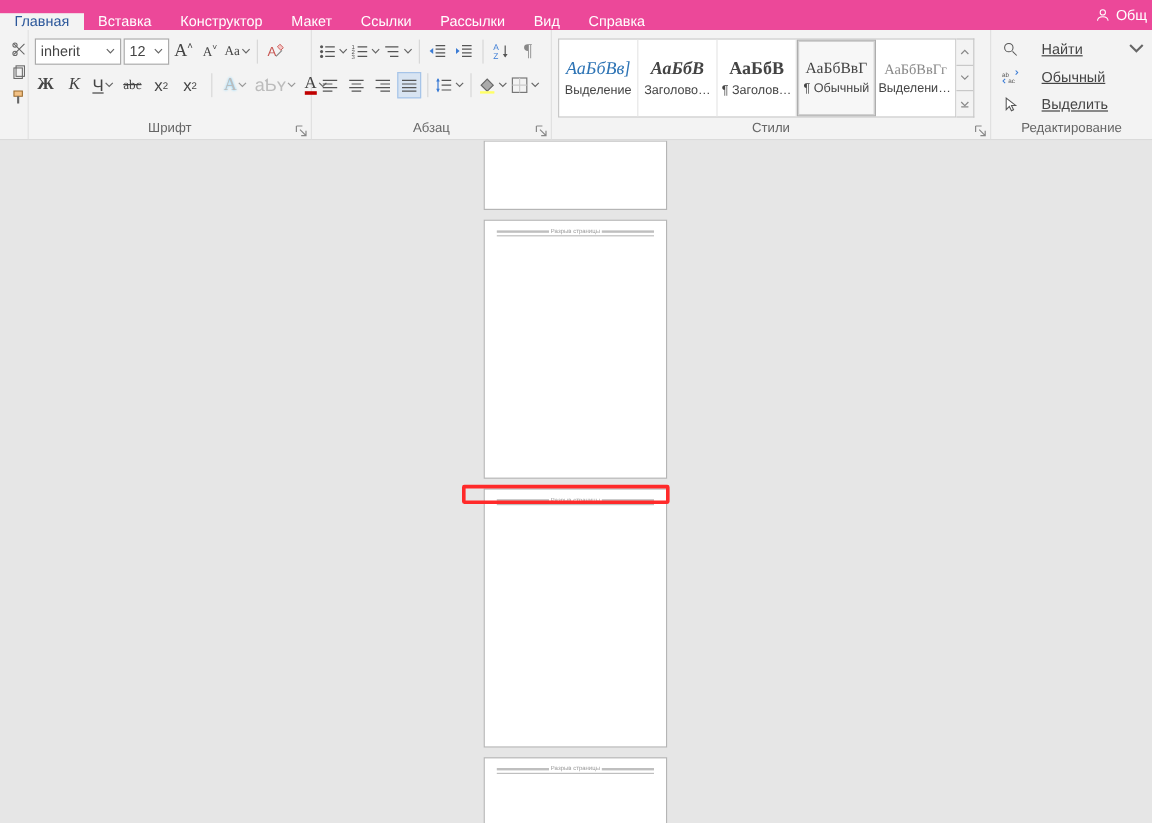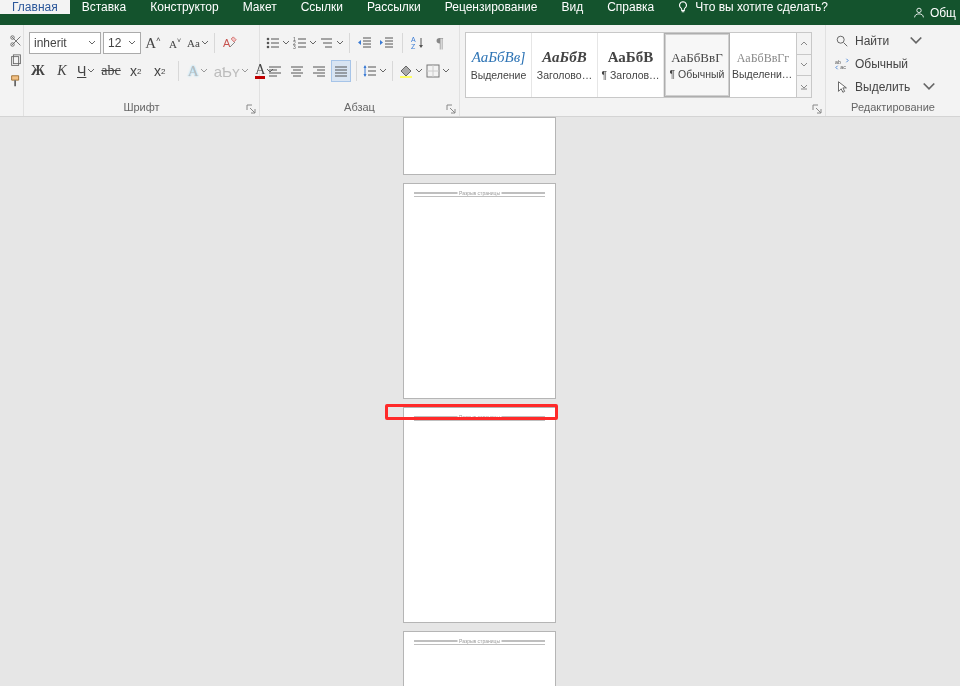--- a/index.html
+++ b/index.html
@@ -1,18 +1,18 @@
 <!DOCTYPE html>
 <html><head>
 <meta charset="utf-8">
 <style>
   * { margin: 0; padding: 0; box-sizing: border-box; font-family: "Segoe UI", Tahoma, sans-serif; }
   html, body { width: 960px; height: 686px; overflow: hidden; background: #e6e6e6; }
   
-  .tabs { height: 25px; background: #14532d; display: flex; align-items: flex-start; color: #fff; font-size: 12px; position: relative; }
+  .tabs { height: 25px; background: #ec4899; display: flex; align-items: flex-end; color: #fff; font-size: 12px; position: relative; }
   .tab { padding: 0 12px; display: flex; align-items: center; cursor: pointer; }
   .tab.active { background: #f3f3f3; color: #2b579a; }
   .tell-me { display: flex; align-items: center; gap: 5px; padding: 0 10px; }
   .tell-me svg { width: 14px; height: 14px; }
   .share { position: absolute; right: 0; top: 0; height: 100%; display: flex; align-items: center; padding: 0 4px 0 8px; gap: 4px; }
   .share svg { width: 14px; height: 14px; }
   
   .ribbon { height: 92px; background: #f3f3f3; border-bottom: 1px solid #d4d4d4; display: flex; font-size: 11px; color: #444; }
   .group { border-right: 1px solid #e1e1e1; display: flex; flex-direction: column; position: relative; padding: 3px 5px 0 5px; }
   .group-body { flex: 1; display: flex; align-items: flex-start; }
@@ -49,50 +49,43 @@
   .style-item { width: 66px; display:flex; flex-direction:column; align-items:center; justify-content:center; border-right:1px solid #e6e6e6; padding:3px 2px 2px 2px; cursor:pointer; }
   .style-item:last-child { border-right:none; }
   .style-prev { font-family: Cambria, "Times New Roman", serif; font-size: 15px; line-height:1; margin-bottom:4px; white-space:nowrap; }
   .style-cap { font-size: 10.5px; color:#444; white-space:nowrap; overflow:hidden; max-width:62px; text-overflow:ellipsis;text-align:center; }
   .style-item.sel { border:1px solid #aeaeae; background:#f7f7f7; box-shadow: inset 0 0 0 1px #d0d0d0; }
   .gal-scroll { width:15px; border:1px solid #c8c8c8; border-left:none; background:#f3f3f3; display:flex; flex-direction:column; }
   .gal-scroll div { flex:1; display:flex; align-items:center; justify-content:center; border-bottom:1px solid #c8c8c8; }
   .gal-scroll div:last-child{ border-bottom:none;}
   
   .editing .group-body { flex-direction: column; gap: 3px; padding-top:3px; }
-  .edit-btn { height: 20px; display:flex; align-items:center; gap:6px; padding: 0 4px; font-size: 12px; color:#444; width: 96px; }
+  .edit-btn { height: 20px; display:flex; align-items:center; gap:19px; padding: 0 4px; font-size: 12px; color:#444; width: 96px; text-decoration: underline; }
   .edit-btn svg { width:14px; height:14px; flex:none; }
   
   .doc-area { position: absolute; top: 117px; left:0; right:0; bottom:0; background:#e6e6e6; overflow:hidden; }
   .page { position:absolute; background:#fff; border:1px solid #b5b5b5; }
   .hdr-line { position:absolute; left:10px; right:10px; height:0; border-top:2px solid #bfbfbf; }
   .hdr-line::after { content:""; position:absolute; left:0; right:0; top:2px; border-top:1px solid #bfbfbf; }
   .hdr-lbl { position:absolute; left:50%; transform:translateX(-50%); top:-4px; font-size:5px; color:#999; background:#fff; padding:0 2px; }
   .hl { position:absolute; border:3px solid #ff2a2a; border-radius:2px; pointer-events:none; }
   .dd-caret { width:8px; height:8px; }
 </style>
 </head>
 <body>
 
 <div class="tabs">
   <div class="tab active">Главная</div>
   <div class="tab">Вставка</div>
   <div class="tab">Конструктор</div>
   <div class="tab">Макет</div>
   <div class="tab">Ссылки</div>
   <div class="tab">Рассылки</div>
-  <div class="tab">Рецензирование</div>
   <div class="tab">Вид</div>
   <div class="tab">Справка</div>
-  <div class="tell-me">
-    <svg viewBox="0 0 16 16">
-        <path fill="none" stroke="#fff" stroke-width="1.2" d="M8 2a4 4 0 0 0-2.2 7.3c.4.3.7.9.7 1.4V12h3v-1.3c0-.5.3-1.1.7-1.4A4 4 0 0 0 8 2zM6.5 13.5h3"></path>
-      </svg>
-    <span>Что вы хотите сделать?</span>
-  </div>
   <div class="share">
     <svg viewBox="0 0 16 16">
         <circle cx="8" cy="5" r="2.5" fill="none" stroke="#fff"></circle>
         <path d="M3 13c0-2.5 2-4 5-4s5 1.5 5 4" fill="none" stroke="#fff"></path>
       </svg>
     <span>Общ</span>
   </div>
 </div>
 
 <div class="ribbon">
@@ -168,21 +161,21 @@
       </div>
       <div class="row2">
         <div class="txt-btn bold">Ж</div>
         <div class="txt-btn italic">К</div>
         <div class="txt-btn under">
             <span>Ч</span>
             <svg class="dd-caret small-dd" viewBox="0 0 8 8">
               <path d="M1 2l3 3 3-3" fill="none" stroke="#666"></path>
             </svg>
           </div>
-        <div class="txt-btn strike" style="font-size:14px;">abc</div>
+        <div class="txt-btn strike" style="font-size:11px;">abc</div>
         <div class="txt-btn">
             <span>x</span>
             <span style="font-size:8px;vertical-align:sub;">2</span>
           </div>
         <div class="txt-btn">
             <span>x</span>
             <span style="font-size:8px;vertical-align:super;">2</span>
           </div>
         <div class="sep"></div>
         <div class="ib gray">
@@ -367,20 +360,21 @@
             </div>
           <div>
               <svg width="8" height="8">
                 <path d="M1 2l3 3 3-3" fill="none" stroke="#888"></path>
                 <path d="M1 6h6" stroke="#888"></path>
               </svg>
             </div>
         </div>
       </div>
     </div>
+    <div class="group-label">Стили</div>
     <div class="launcher"><svg viewBox="0 0 12 12">
           <path d="M2 2h5M2 2v5M5 5l5 5M10 6v4h-4" fill="none" stroke="#888"></path>
         </svg></div>
   </div>
 
   <div class="group editing" style="flex:1;border-right:none;">
     <div class="group-body">
       <div class="edit-btn">
         <svg viewBox="0 0 16 16">
             <circle cx="6.5" cy="6.5" r="4" fill="none" stroke="#555"></circle>

